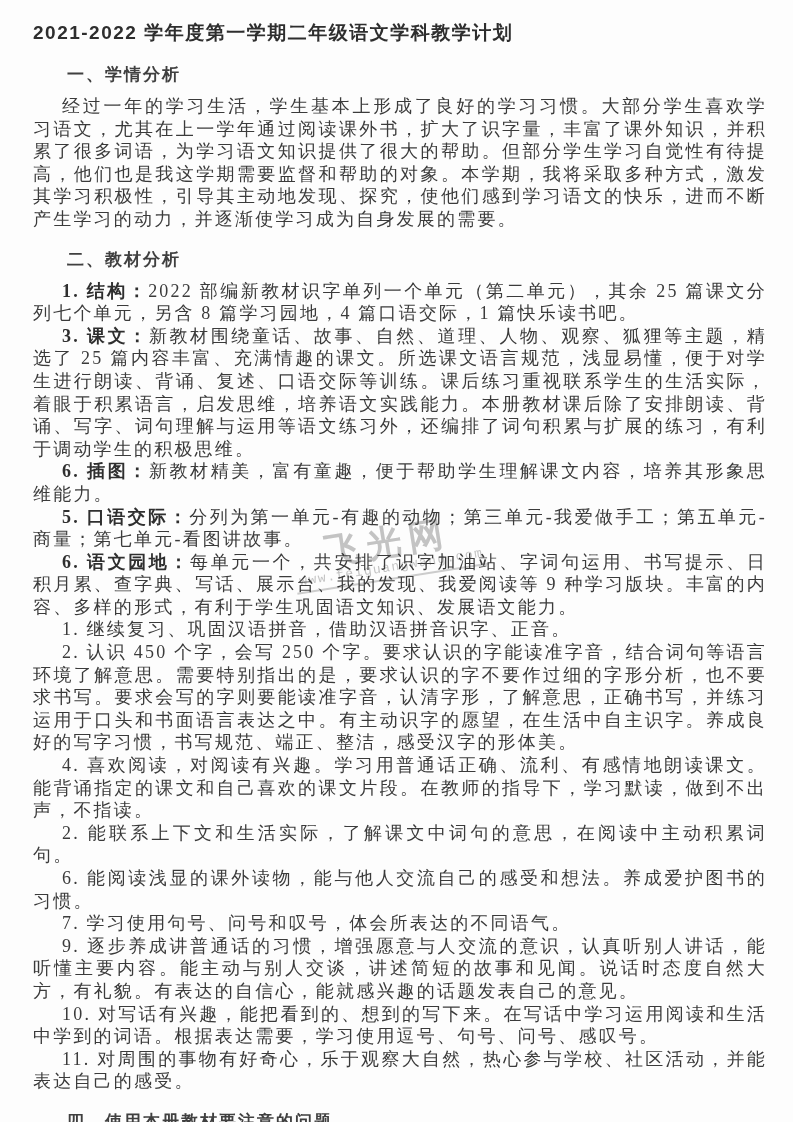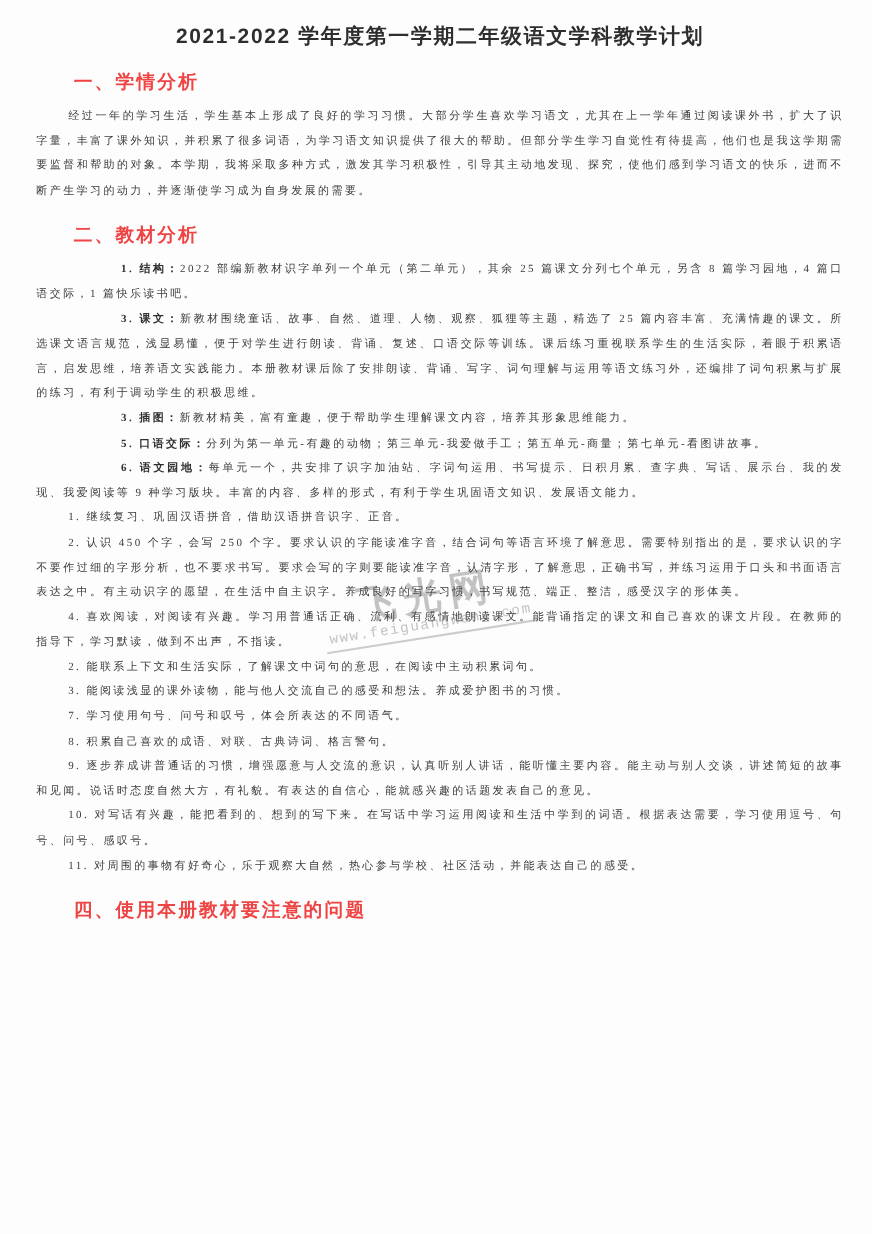--- a/index.html
+++ b/index.html
@@ -13,46 +13,46 @@
     font-family: "Liberation Serif", "DejaVu Serif", serif;
     color: #3b3b3b;
   }
   .content {
     position: relative;
     z-index: 1;
     padding: 14px 26px 0 33px;
   }
   .doc-title {
     margin: 6px 0 6px 0;
-    text-align: center;
+    text-align: left;
     font-family: "Liberation Sans", "DejaVu Sans", sans-serif;
     font-weight: bold;
     font-size: 19px;
     letter-spacing: 1.5px;
     color: #2e2e2e;
   }
   .sec-heading {
     margin: 17px 0 9px 34px;
     font-family: "Liberation Sans", "DejaVu Sans", sans-serif;
     font-weight: bold;
     font-size: 17px;
     letter-spacing: 2px;
-    color: #ef4444;
+    color: #404040;
   }
   .body-p {
     margin: 0;
-    font-size: 10px;
+    font-size: 18px;
     line-height: 22.6px;
     letter-spacing: 2.2px;
     text-align: justify;
     text-justify: inter-ideograph;
     text-indent: 29px;
     color: #3b3b3b;
   }
-  .body-p .item-label { font-weight: bold; color: #2f2f2f; margin-left: 48px; }
+  .body-p .item-label { font-weight: bold; color: #2f2f2f; }
   .watermark {
     position: absolute;
     left: 292px;
     top: 524px;
     z-index: 0;
     transform: rotate(-9deg);
     text-align: center;
     color: #c3c3c3;
     user-select: none;
   }
@@ -84,31 +84,30 @@
   <div class="content">
 
     <h1 class="doc-title">2021-2022 学年度第一学期二年级语文学科教学计划</h1>
 
     <h2 class="sec-heading">一、学情分析</h2>
     <p class="body-p">经过一年的学习生活，学生基本上形成了良好的学习习惯。大部分学生喜欢学习语文，尤其在上一学年通过阅读课外书，扩大了识字量，丰富了课外知识，并积累了很多词语，为学习语文知识提供了很大的帮助。但部分学生学习自觉性有待提高，他们也是我这学期需要监督和帮助的对象。本学期，我将采取多种方式，激发其学习积极性，引导其主动地发现、探究，使他们感到学习语文的快乐，进而不断产生学习的动力，并逐渐使学习成为自身发展的需要。</p>
 
     <h2 class="sec-heading">二、教材分析</h2>
     <p class="body-p"><span class="item-label">1. 结构：</span><span>2022 部编新教材识字单列一个单元（第二单元），其余 25 篇课文分列七个单元，另含 8 篇学习园地，4 篇口语交际，1 篇快乐读书吧。</span></p>
     <p class="body-p"><span class="item-label">3. 课文：</span><span>新教材围绕童话、故事、自然、道理、人物、观察、狐狸等主题，精选了 25 篇内容丰富、充满情趣的课文。所选课文语言规范，浅显易懂，便于对学生进行朗读、背诵、复述、口语交际等训练。课后练习重视联系学生的生活实际，着眼于积累语言，启发思维，培养语文实践能力。本册教材课后除了安排朗读、背诵、写字、词句理解与运用等语文练习外，还编排了词句积累与扩展的练习，有利于调动学生的积极思维。</span></p>
-    <p class="body-p"><span class="item-label">3. 插图：</span><span>新教材精美，富有童趣，便于帮助学生理解课文内容，培养其形象思维能力。</span></p>
+    <p class="body-p"><span class="item-label">6. 插图：</span><span>新教材精美，富有童趣，便于帮助学生理解课文内容，培养其形象思维能力。</span></p>
     <p class="body-p"><span class="item-label">5. 口语交际：</span><span>分列为第一单元-有趣的动物；第三单元-我爱做手工；第五单元-商量；第七单元-看图讲故事。</span></p>
     <p class="body-p"><span class="item-label">6. 语文园地：</span><span>每单元一个，共安排了识字加油站、字词句运用、书写提示、日积月累、查字典、写话、展示台、我的发现、我爱阅读等 9 种学习版块。丰富的内容、多样的形式，有利于学生巩固语文知识、发展语文能力。</span></p>
 
     <p class="body-p">1. 继续复习、巩固汉语拼音，借助汉语拼音识字、正音。</p>
     <p class="body-p">2. 认识 450 个字，会写 250 个字。要求认识的字能读准字音，结合词句等语言环境了解意思。需要特别指出的是，要求认识的字不要作过细的字形分析，也不要求书写。要求会写的字则要能读准字音，认清字形，了解意思，正确书写，并练习运用于口头和书面语言表达之中。有主动识字的愿望，在生活中自主识字。养成良好的写字习惯，书写规范、端正、整洁，感受汉字的形体美。</p>
     <p class="body-p">4. 喜欢阅读，对阅读有兴趣。学习用普通话正确、流利、有感情地朗读课文。能背诵指定的课文和自己喜欢的课文片段。在教师的指导下，学习默读，做到不出声，不指读。</p>
     <p class="body-p">2. 能联系上下文和生活实际，了解课文中词句的意思，在阅读中主动积累词句。</p>
-    <p class="body-p">3. 能阅读浅显的课外读物，能与他人交流自己的感受和想法。养成爱护图书的习惯。</p>
+    <p class="body-p">6. 能阅读浅显的课外读物，能与他人交流自己的感受和想法。养成爱护图书的习惯。</p>
     <p class="body-p">7. 学习使用句号、问号和叹号，体会所表达的不同语气。</p>
-    <p class="body-p">8. 积累自己喜欢的成语、对联、古典诗词、格言警句。</p>
     <p class="body-p">9. 逐步养成讲普通话的习惯，增强愿意与人交流的意识，认真听别人讲话，能听懂主要内容。能主动与别人交谈，讲述简短的故事和见闻。说话时态度自然大方，有礼貌。有表达的自信心，能就感兴趣的话题发表自己的意见。</p>
     <p class="body-p">10. 对写话有兴趣，能把看到的、想到的写下来。在写话中学习运用阅读和生活中学到的词语。根据表达需要，学习使用逗号、句号、问号、感叹号。</p>
     <p class="body-p">11. 对周围的事物有好奇心，乐于观察大自然，热心参与学校、社区活动，并能表达自己的感受。</p>
 
     <h2 class="sec-heading">四、使用本册教材要注意的问题</h2>
 
   </div>
 </div>
 
 </body></html>

